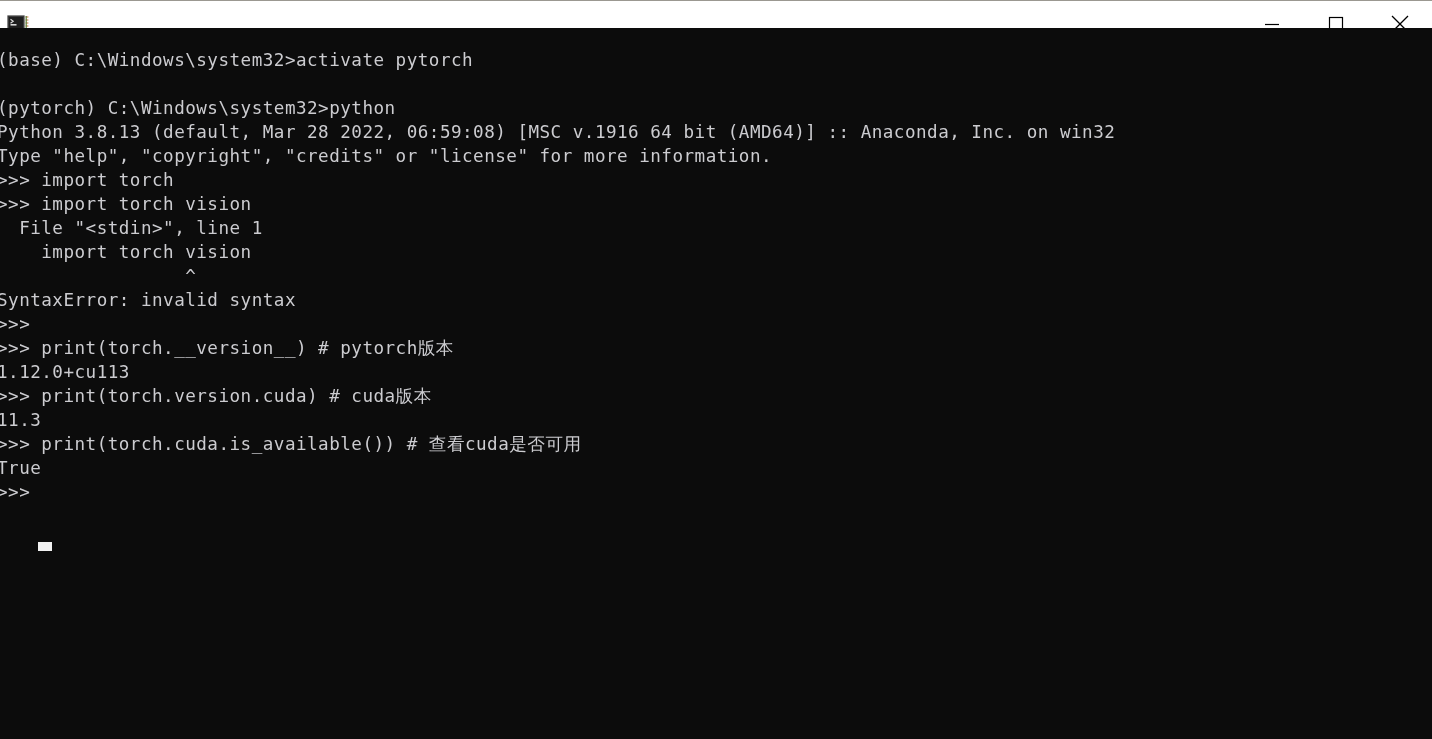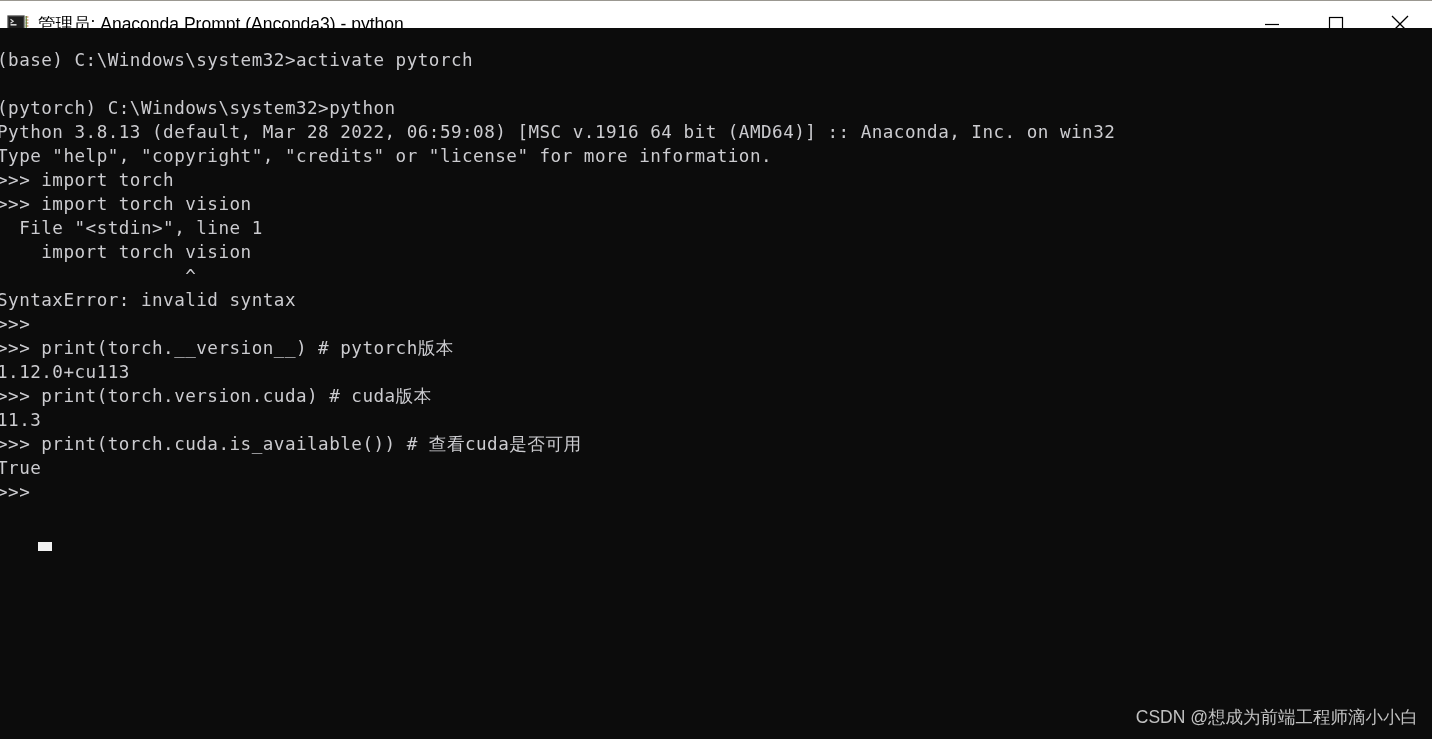--- a/index.html
+++ b/index.html
@@ -129,21 +129,20 @@
       <span class="console-icon">
         <svg width="22" height="18" viewBox="0 0 22 18" xmlns="http://www.w3.org/2000/svg">
           <rect x="0.5" y="0.5" width="17" height="15" rx="0.5" fill="#3b3b3b" stroke="#8a8a8a"></rect>
           <rect x="2" y="2" width="14" height="12" fill="#1e1e1e"></rect>
           <rect x="3.5" y="9" width="6" height="1.6" fill="#d8d8d8"></rect>
           <path d="M3.5 4.2 L6.2 6.2 L3.5 8.2" fill="none" stroke="#d8d8d8" stroke-width="1.2"></path>
           <path d="M18.6 2 L21.4 2 M18.6 5 L21.4 5 M18.6 8 L21.4 8 M18.6 11 L21.4 11" stroke="#c86a2a" stroke-width="1.2"></path>
           <path d="M19.2 1 L19.2 13" stroke="#5a7f3c" stroke-width="1.2"></path>
         </svg>
       </span>
-      <span class="title-text">管理员: Anaconda Prompt (Anconda3) - python</span>
     </div>
 
     <div id="window-controls">
       <div class="win-btn">
         <svg width="22" height="22" viewBox="0 0 22 22" xmlns="http://www.w3.org/2000/svg">
           <line x1="4" y1="11.5" x2="18" y2="11.5" stroke="#000000" stroke-width="1.2"></line>
         </svg>
       </div>
       <div class="win-btn">
         <svg width="22" height="22" viewBox="0 0 22 22" xmlns="http://www.w3.org/2000/svg">
@@ -157,15 +156,14 @@
         </svg>
       </div>
     </div>
   </div>
 
   <div id="terminal">
     <pre id="console-text"><span class="ln">(base) C:\Windows\system32&gt;activate pytorch</span><span class="ln"></span><span class="ln">(pytorch) C:\Windows\system32&gt;python</span><span class="ln">Python 3.8.13 (default, Mar 28 2022, 06:59:08) [MSC v.1916 64 bit (AMD64)] :: Anaconda, Inc. on win32</span><span class="ln">Type "help", "copyright", "credits" or "license" for more information.</span><span class="ln">&gt;&gt;&gt; import torch</span><span class="ln">&gt;&gt;&gt; import torch vision</span><span class="ln">  File "&lt;stdin&gt;", line 1</span><span class="ln">    import torch vision</span><span class="ln">                 ^</span><span class="ln">SyntaxError: invalid syntax</span><span class="ln">&gt;&gt;&gt;</span><span class="ln">&gt;&gt;&gt; print(torch.__version__) # pytorch版本</span><span class="ln">1.12.0+cu113</span><span class="ln">&gt;&gt;&gt; print(torch.version.cuda) # cuda版本</span><span class="ln">11.3</span><span class="ln">&gt;&gt;&gt; print(torch.cuda.is_available()) # 查看cuda是否可用</span><span class="ln">True</span><span class="ln">&gt;&gt;&gt; </span></pre>
     <div id="cursor"></div>
   </div>
 
-  <div id="watermark">CSDN @想成为前端工程师滴小小白</div>
 
 </div>
 
 </body></html>

